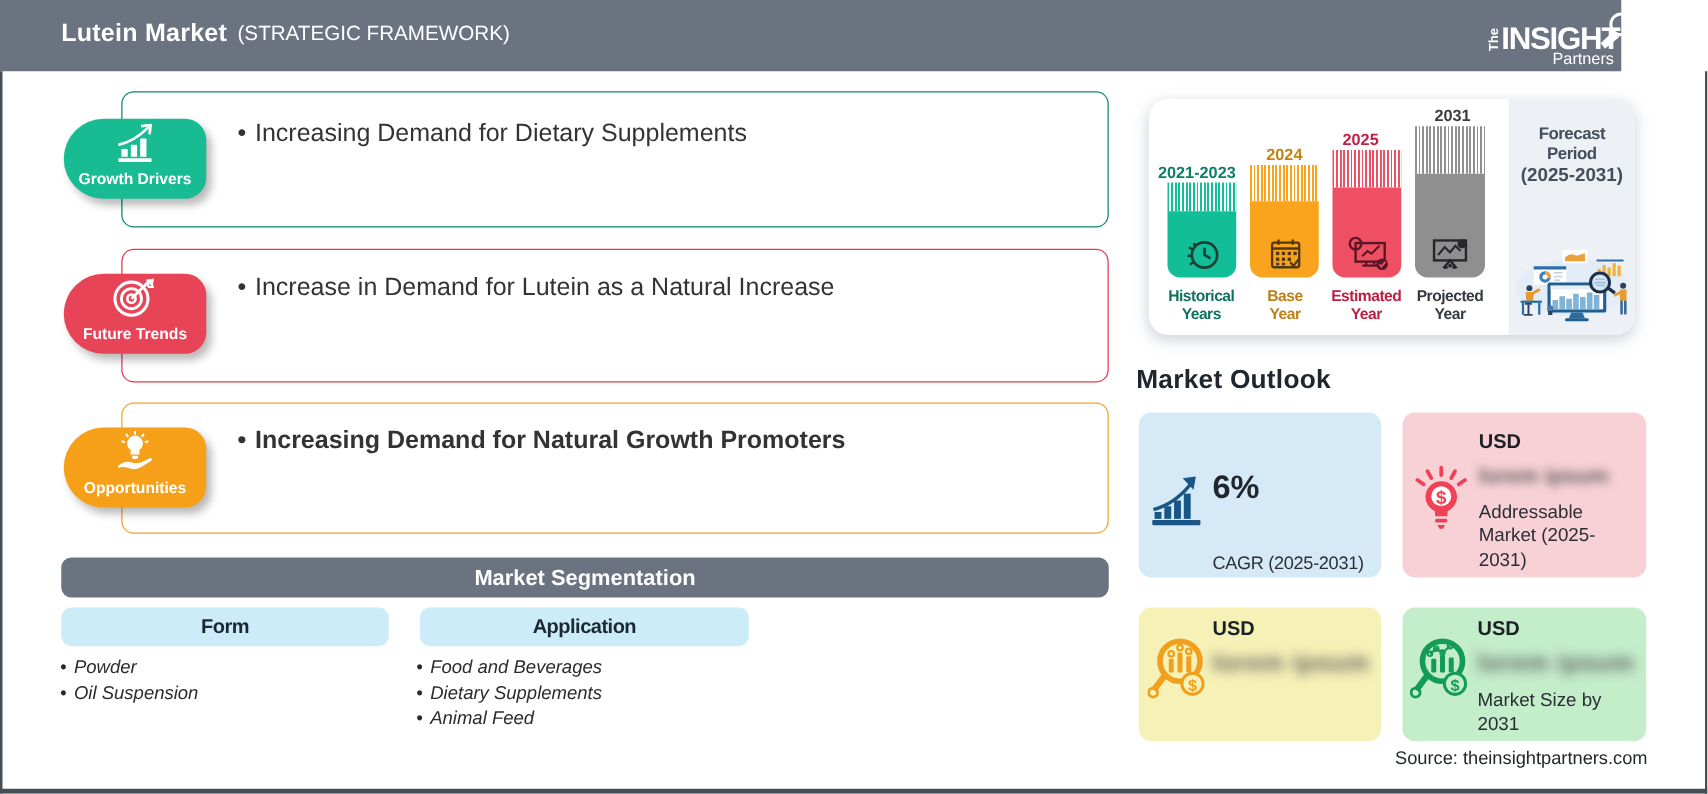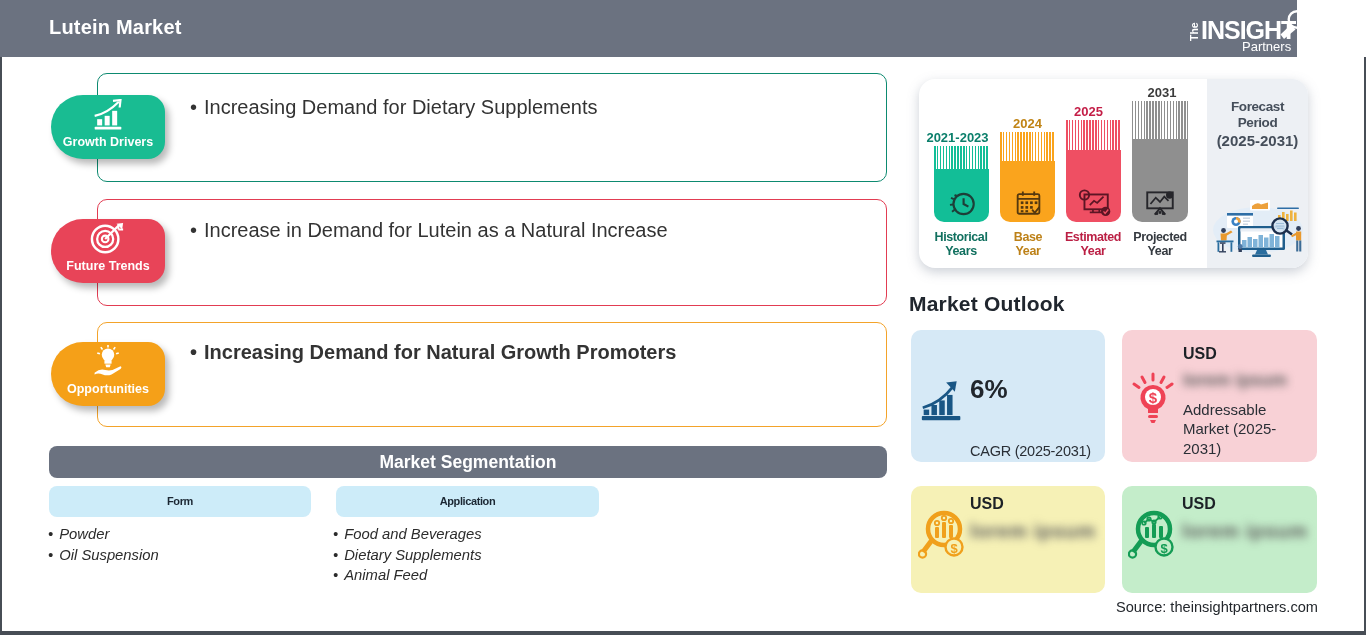--- a/index.html
+++ b/index.html
@@ -18,21 +18,21 @@
   .rowbox { position:absolute; left:97px; width:790px; border-radius:10px; background:#fff; }
   .rowbox .btxt { position:absolute; left:92px; top:22px; font-size:20px; color:#333; }
   .bullet::before { content:"•"; margin-right:7px; color:#333; }
   .badge { position:absolute; left:51px; width:114px; height:64px; border-radius:32px 17px 17px 32px;
            box-shadow:4px 5px 7px rgba(0,0,0,.28); color:#fff; text-align:center; }
   .badge .blabel { font-size:12.5px; font-weight:bold; display:block; margin-top:0; }
   
   .segbar { position:absolute; left:49px; top:446px; width:838px; height:32px; background:#6b7280; border-radius:8px;
             color:#fff; font-size:17.5px; font-weight:bold; text-align:center; line-height:32px; }
   .subbar { position:absolute; top:486px; height:31px; background:#cdecf9; border-radius:8px; letter-spacing:-0.4px;
-            color:#1b2733; font-size:11px; font-weight:bold; text-align:center; line-height:31px; }
+            color:#1b2733; font-size:16px; font-weight:bold; text-align:center; line-height:31px; }
   .list { position:absolute; font-size:14.8px; color:#2b2b2b; line-height:20.5px;font-style:italic; }
   .list div::before { content:"•"; margin-right:6px; }
   
   .chartcard { position:absolute; left:919px; top:79px; width:389px; height:189px; background:#fff;
                border-radius:16px; box-shadow:0 4px 12px rgba(110,120,140,.35); }
   .fpanel { position:absolute; left:1207px; top:79px; width:101px; height:189px; background:#edf0f4;
             border-radius:0 16px 16px 0; text-align:center; }
   .fpanel .ft { font-size:13.5px; letter-spacing:-0.4px; font-weight:bold; color:#454e5a; line-height:15.5px; margin-top:20px; }
   .fpanel .fy { font-size:15px; font-weight:bold; color:#454e5a; margin-top:2px; }
   .col { position:absolute; }
@@ -48,20 +48,21 @@
   .blurtxt { font-weight:bold; font-size:17.5px; color:#5e5e5e; filter:blur(4px); white-space:nowrap; }
   .blurtxt2 { font-weight:bold; font-size:20px; letter-spacing:.6px; color:#5e5e5e; filter:blur(4.5px); white-space:nowrap; }
   .cap { font-size:15px; color:#2a2f36; line-height:19.3px; }
   .source { position:absolute; top:599px; right:48px; font-size:14.6px; color:#23272c; }
 </style>
 </head>
 <body>
 
 <div class="header">
   <span class="title">Lutein Market</span>
+  <span class="subtitle">(STRATEGIC FRAMEWORK)</span>
   <svg class="abs" style="left:1188px; top:9px;" width="122" height="44" viewBox="0 0 122 44">
     <g fill="#fff">
       <text x="10" y="32" transform="rotate(-90 10 32)" font-size="10.5" font-weight="bold" font-family="Liberation Sans">The</text>
       <text x="13" y="30" font-size="25" font-weight="bold" font-family="Liberation Sans" letter-spacing="-1">INSIGHT</text>
       <text x="54" y="42" font-size="13" font-family="Liberation Sans">Partners</text>
     </g>
     <circle cx="109" cy="10.5" r="8.3" fill="none" stroke="#fff" stroke-width="2.4"></circle>
     <polygon points="103,15.5 107.5,20.5 96,30 92.5,25.5" fill="#fff"></polygon>
   </svg>
 </div>
@@ -360,15 +361,16 @@
         <circle cx="26" cy="13" r="1.8"></circle>
         <circle cx="32" cy="8" r="1.8"></circle>
     </g>
     <path d="M14 31 L5 43" stroke="#149c55" stroke-width="5"></path>
     <circle cx="4.5" cy="45" r="3.6" fill="none" stroke="#149c55" stroke-width="2.2"></circle>
     <circle cx="36" cy="38" r="8.5" fill="#c4edca" stroke="#149c55" stroke-width="2.4"></circle>
     <text x="36" y="43.5" text-anchor="middle" font-size="13" font-weight="bold" fill="#149c55" font-family="Liberation Sans">$</text>
   </svg>
   <div class="abs usd" style="left:60px; top:9px;">USD</div>
   <div class="abs blurtxt2" style="left:60px; top:33.5px;">lorem ipsum</div>
+  <div class="abs cap" style="left:60px; top:66px; width:118px; line-height:18.6px;">Market Size by 2031</div>
 </div>
 
 <div class="source">Source: theinsightpartners.com</div>
 
 </body></html>

